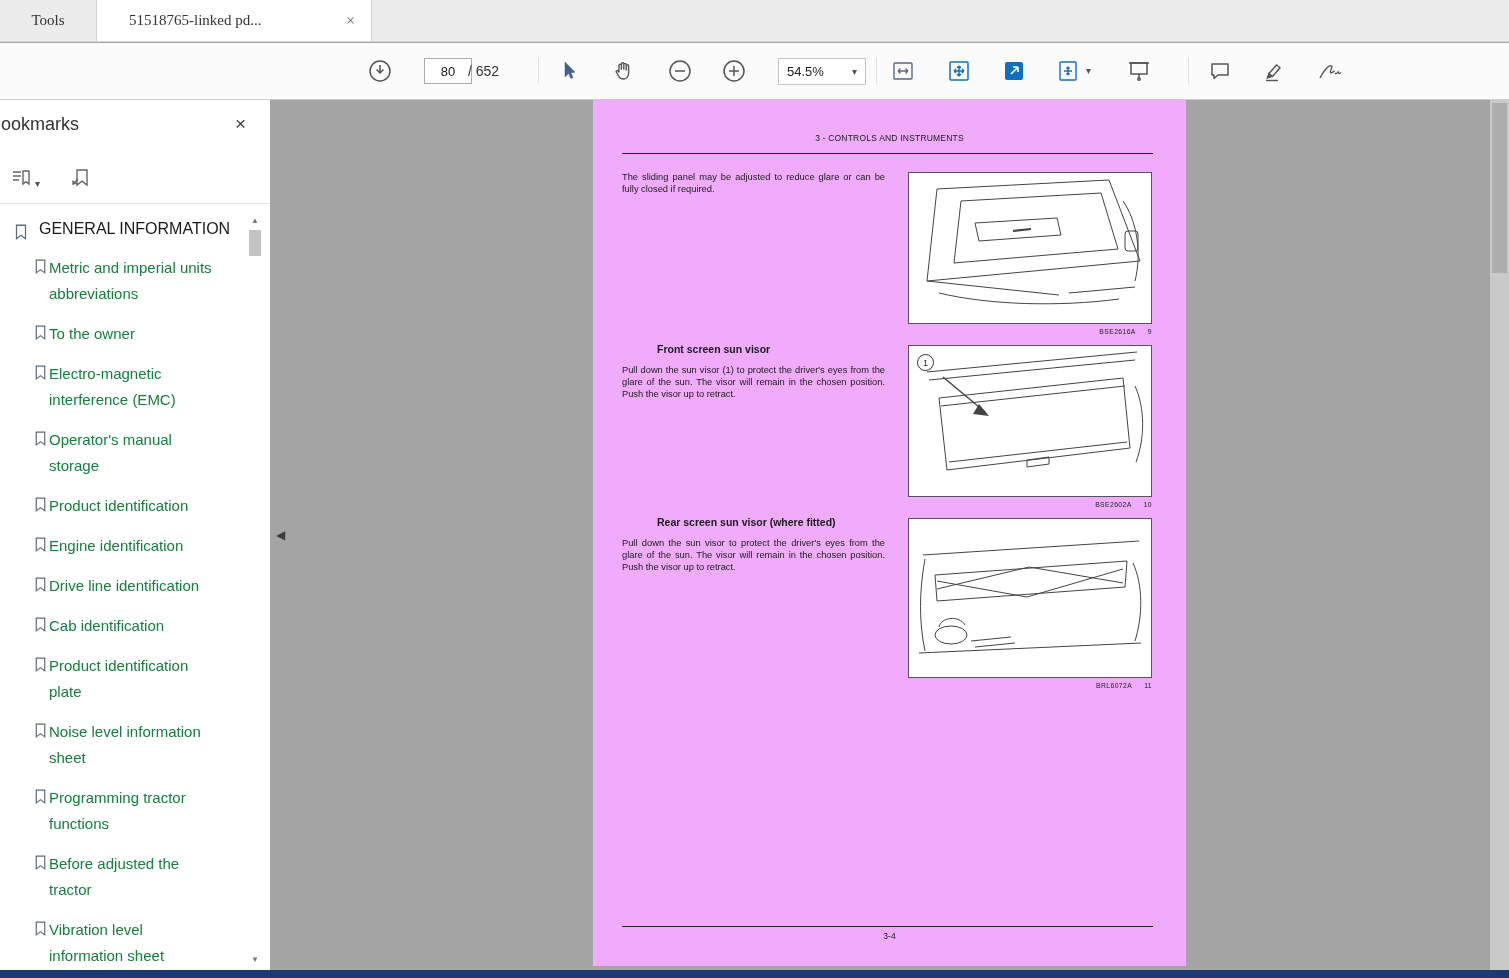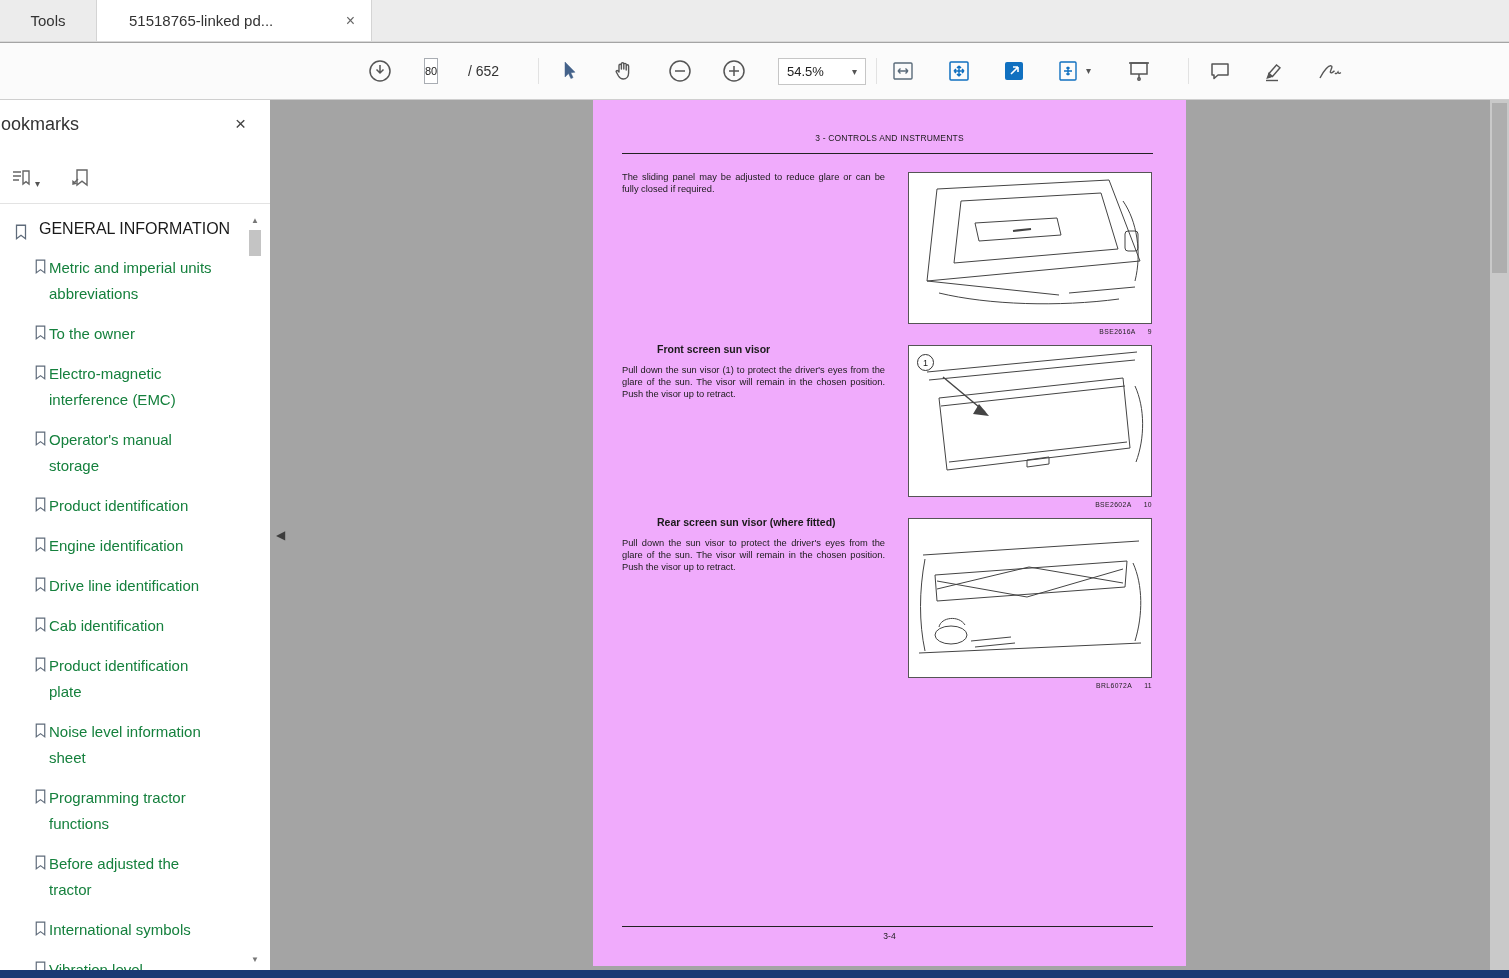--- a/index.html
+++ b/index.html
@@ -6,34 +6,34 @@
   html,body { width:1509px; height:978px; }
   body {
     position: relative; overflow: hidden;
     font-family: "Liberation Sans", sans-serif;
     background: #a4a4a4;
   }
   svg.ic { display:block; }
 
   
   .tabbar { position:absolute; top:0; left:0; right:0; height:42px;
-    background:#ececec; border-bottom:1px solid #d8d8d8; display:flex; }
+    background:#ececec; border-bottom:1px solid #d8d8d8; display:flex;font-family:Liberation Serif, serif; }
   .tab { display:flex; align-items:center; font-size:15px; color:#333;
     border-right:1px solid #d4d4d4; height:100%; }
   .tab-tools { width:97px; justify-content:center; }
   .tab-doc { width:275px; background:#fff; padding:0 12px 0 32px; justify-content:space-between; }
   .tab-close { font-size:16px; color:#666; padding:0 4px; cursor:default; }
 
   
   .toolbar { position:absolute; top:43px; left:0; right:0; height:57px;
     background:#fbfbfb; border-bottom:1px solid #cfcfcf; }
   .tb { position:absolute; top:16px; }
   .tb-div { position:absolute; top:15px; width:1px; height:26px; background:#e2e2e2; }
-  .page-input { position:absolute; top:15px; left:424px; width:14px; height:26px;
-    border:1px solid #a9adb3; font-size:11px; text-align:center; color:#222; background:#fff; }
+  .page-input { position:absolute; top:15px; left:424px; width:48px; height:26px;
+    border:1px solid #a9adb3; font-size:13px; text-align:center; color:#222; background:#fff; }
   .page-total { position:absolute; top:0; left:468px; line-height:57px; font-size:14px; color:#333; }
   .zoom-box { position:absolute; top:15px; left:778px; width:88px; height:27px;
     border:1px solid #c6c6c6; background:#fff; display:flex; align-items:center;
     justify-content:space-between; padding:0 8px; font-size:13px; color:#222; }
   .caret { font-size:10px; color:#555; }
 
   
   .sidebar { position:absolute; top:100px; left:0; width:270px; bottom:8px;
     background:#fff; overflow:hidden; }
   .sidebar-title { position:absolute; left:-11px; top:14px; font-size:18px; color:#333; }
@@ -295,26 +295,20 @@
       <svg class="bm-icon" width="17" height="17" viewBox="0 0 20 20" fill="none" stroke="#5f6b7a" stroke-width="1.4">
           <path d="M5 2.5h10v15l-5-3.8-5 3.8z"></path>
         </svg>
       <span class="bm-label">Programming tractor functions</span>
     </div>
     <div class="bm-item">
       <svg class="bm-icon" width="17" height="17" viewBox="0 0 20 20" fill="none" stroke="#5f6b7a" stroke-width="1.4">
           <path d="M5 2.5h10v15l-5-3.8-5 3.8z"></path>
         </svg>
       <span class="bm-label">Before adjusted the tractor</span>
-    </div>
-    <div class="bm-item">
-      <svg class="bm-icon" width="17" height="17" viewBox="0 0 20 20" fill="none" stroke="#5f6b7a" stroke-width="1.4">
-          <path d="M5 2.5h10v15l-5-3.8-5 3.8z"></path>
-        </svg>
-      <span class="bm-label">International symbols</span>
     </div>
     <div class="bm-item">
       <svg class="bm-icon" width="17" height="17" viewBox="0 0 20 20" fill="none" stroke="#5f6b7a" stroke-width="1.4">
           <path d="M5 2.5h10v15l-5-3.8-5 3.8z"></path>
         </svg>
       <span class="bm-label">Vibration level information sheet</span>
     </div>
 
   </div>
 

